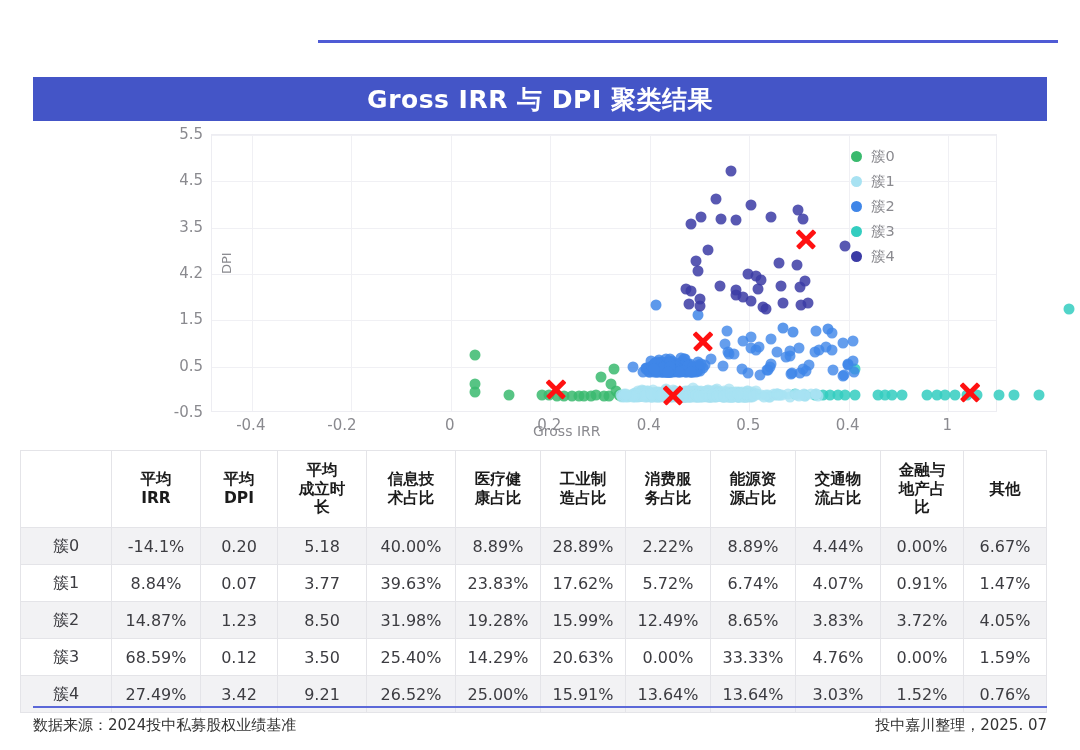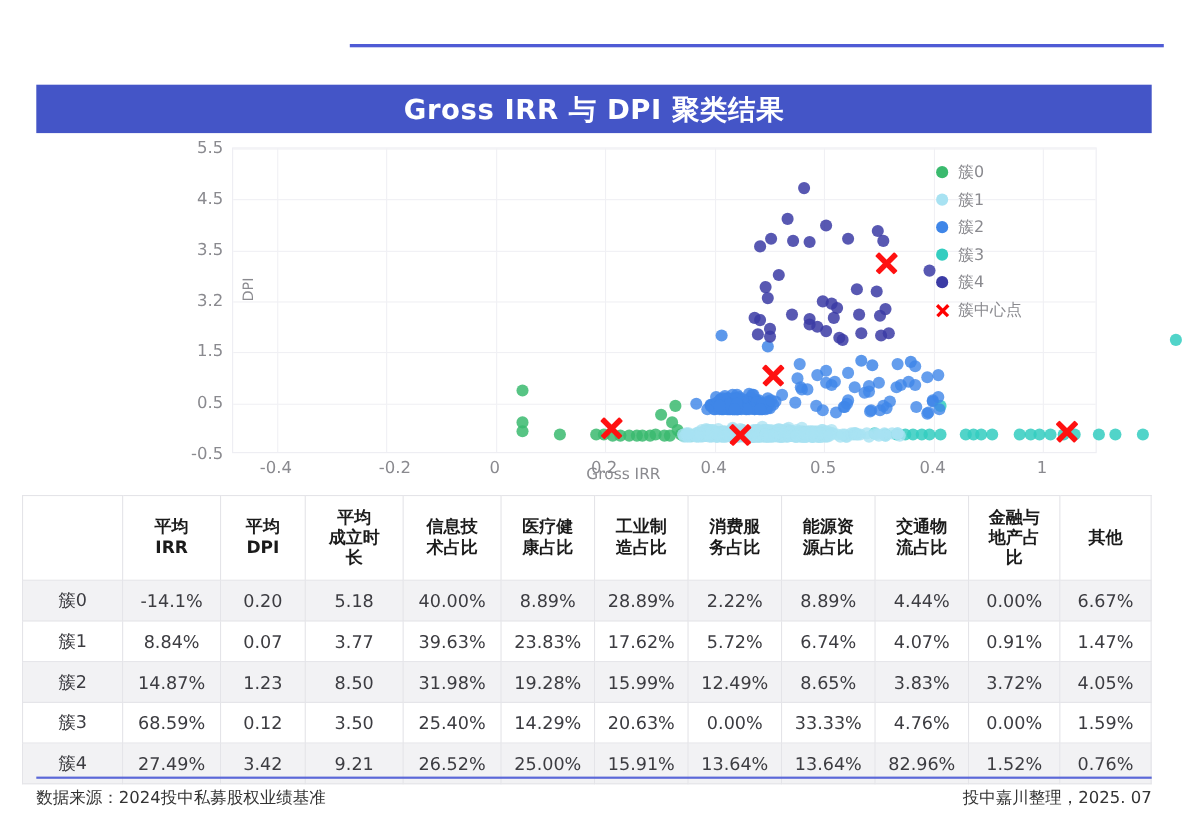--- a/index.html
+++ b/index.html
@@ -1222,37 +1222,33 @@
         <span class="lg-label">簇2</span>
       </div>
       <div class="lg-row">
         <span class="lg-dot" style="background: rgb(51, 205, 192);"></span>
         <span class="lg-label">簇3</span>
       </div>
       <div class="lg-row">
         <span class="lg-dot" style="background: rgb(59, 59, 165);"></span>
         <span class="lg-label">簇4</span>
       </div>
-      <div class="lg-row">
-        <span class="lg-x"></span>
-        <span class="lg-label">簇中心点</span>
-      </div>
     </div>
 <div class="xtick" style="left: 217.797px;">-0.4</div>
-    <div class="xtick" style="left: 326px;">-0.2</div>
+    <div class="xtick" style="left: 309px;">-0.2</div>
     <div class="xtick" style="left: 416.785px;">0</div>
     <div class="xtick" style="left: 516.278px;">0.2</div>
     <div class="xtick" style="left: 615.772px;">0.4</div>
     <div class="xtick" style="left: 715.266px;">0.5</div>
     <div class="xtick" style="left: 814.759px;">0.4</div>
     <div class="xtick" style="left: 914.253px;">1</div>
     <div class="ytick" style="top: 286px; right: 844px;">-0.5</div>
     <div class="ytick" style="top: 239.667px; right: 844px;">0.5</div>
     <div class="ytick" style="top: 193.333px; right: 844px;">1.5</div>
-    <div class="ytick" style="top: 147px; right: 844px;">3.2</div>
+    <div class="ytick" style="top: 147px; right: 844px;">4.2</div>
     <div class="ytick" style="top: 100.667px; right: 844px;">3.5</div>
     <div class="ytick" style="top: 54.3333px; right: 844px;">4.5</div>
     <div class="ytick" style="top: 8px; right: 844px;">5.5</div>
   </div>
 
 <div id="table-wrap">
   <table>
     <thead>
       <tr>
           <th style="width: 88px;"></th>
@@ -1329,21 +1325,21 @@
         <tr>
           <td>簇4</td>
           <td>27.49%</td>
           <td>3.42</td>
           <td>9.21</td>
           <td>26.52%</td>
           <td>25.00%</td>
           <td>15.91%</td>
           <td>13.64%</td>
           <td>13.64%</td>
-          <td>82.96%</td>
+          <td>3.03%</td>
           <td>1.52%</td>
           <td>0.76%</td>
         </tr>
       </tbody>
   </table>
 </div>
 
 <div id="footer-rule"></div>
 <div id="footer-left">数据来源：2024投中私募股权业绩基准</div>
 <div id="footer-right">投中嘉川整理，2025. 07</div>

